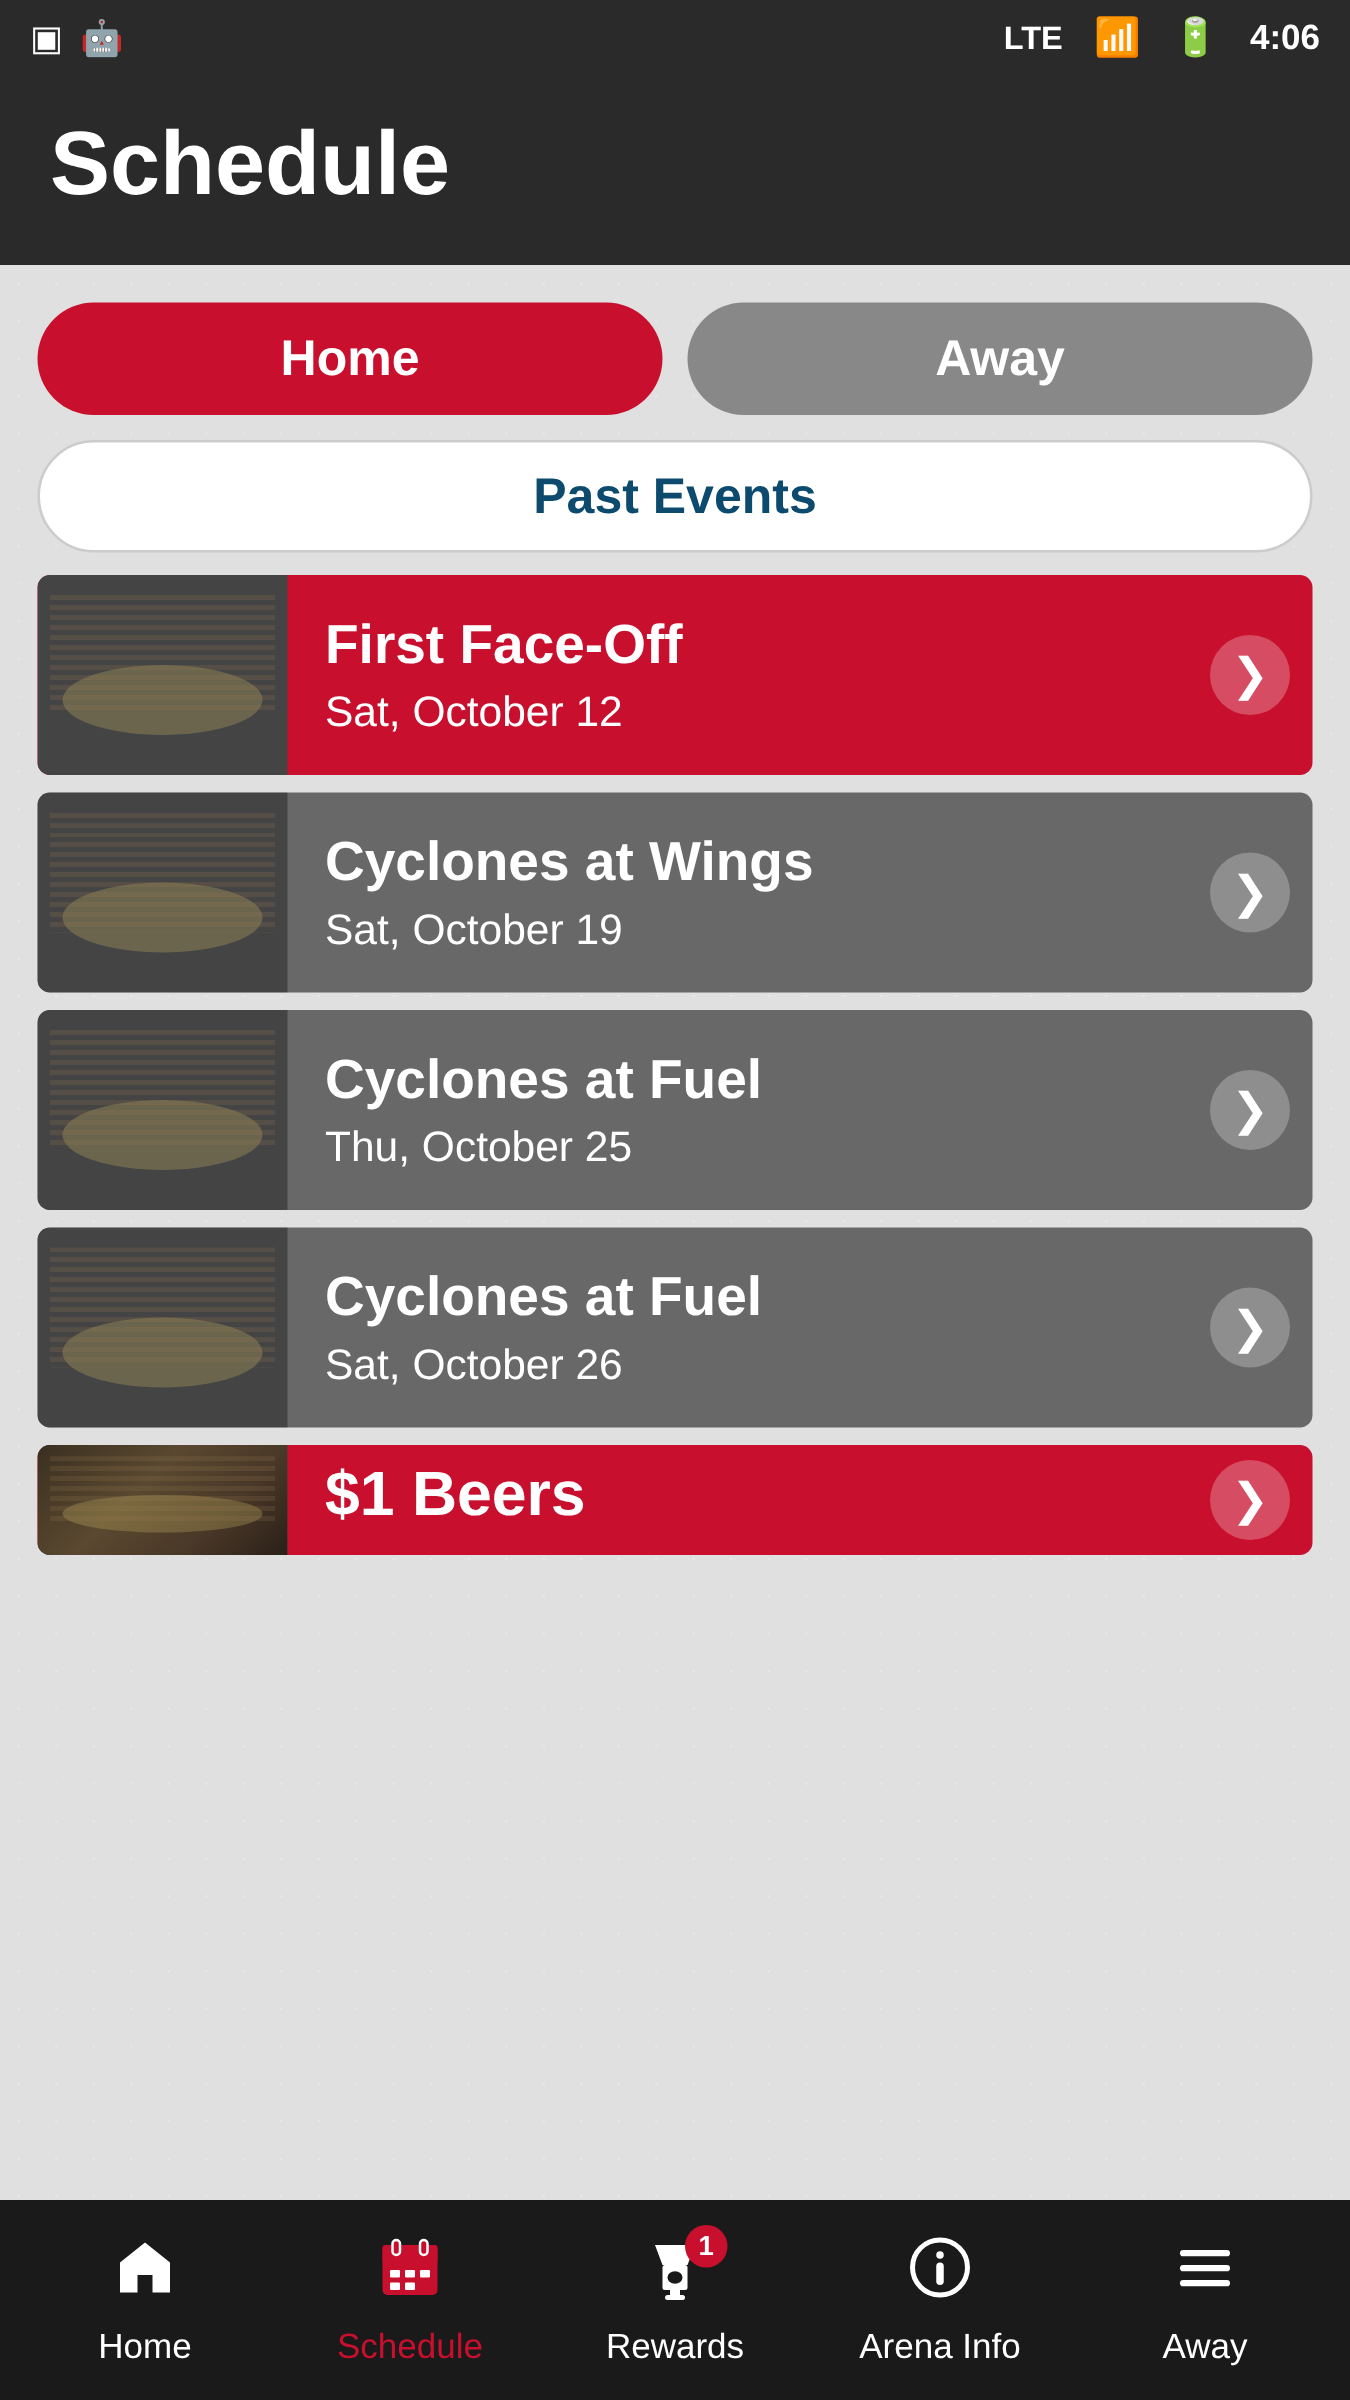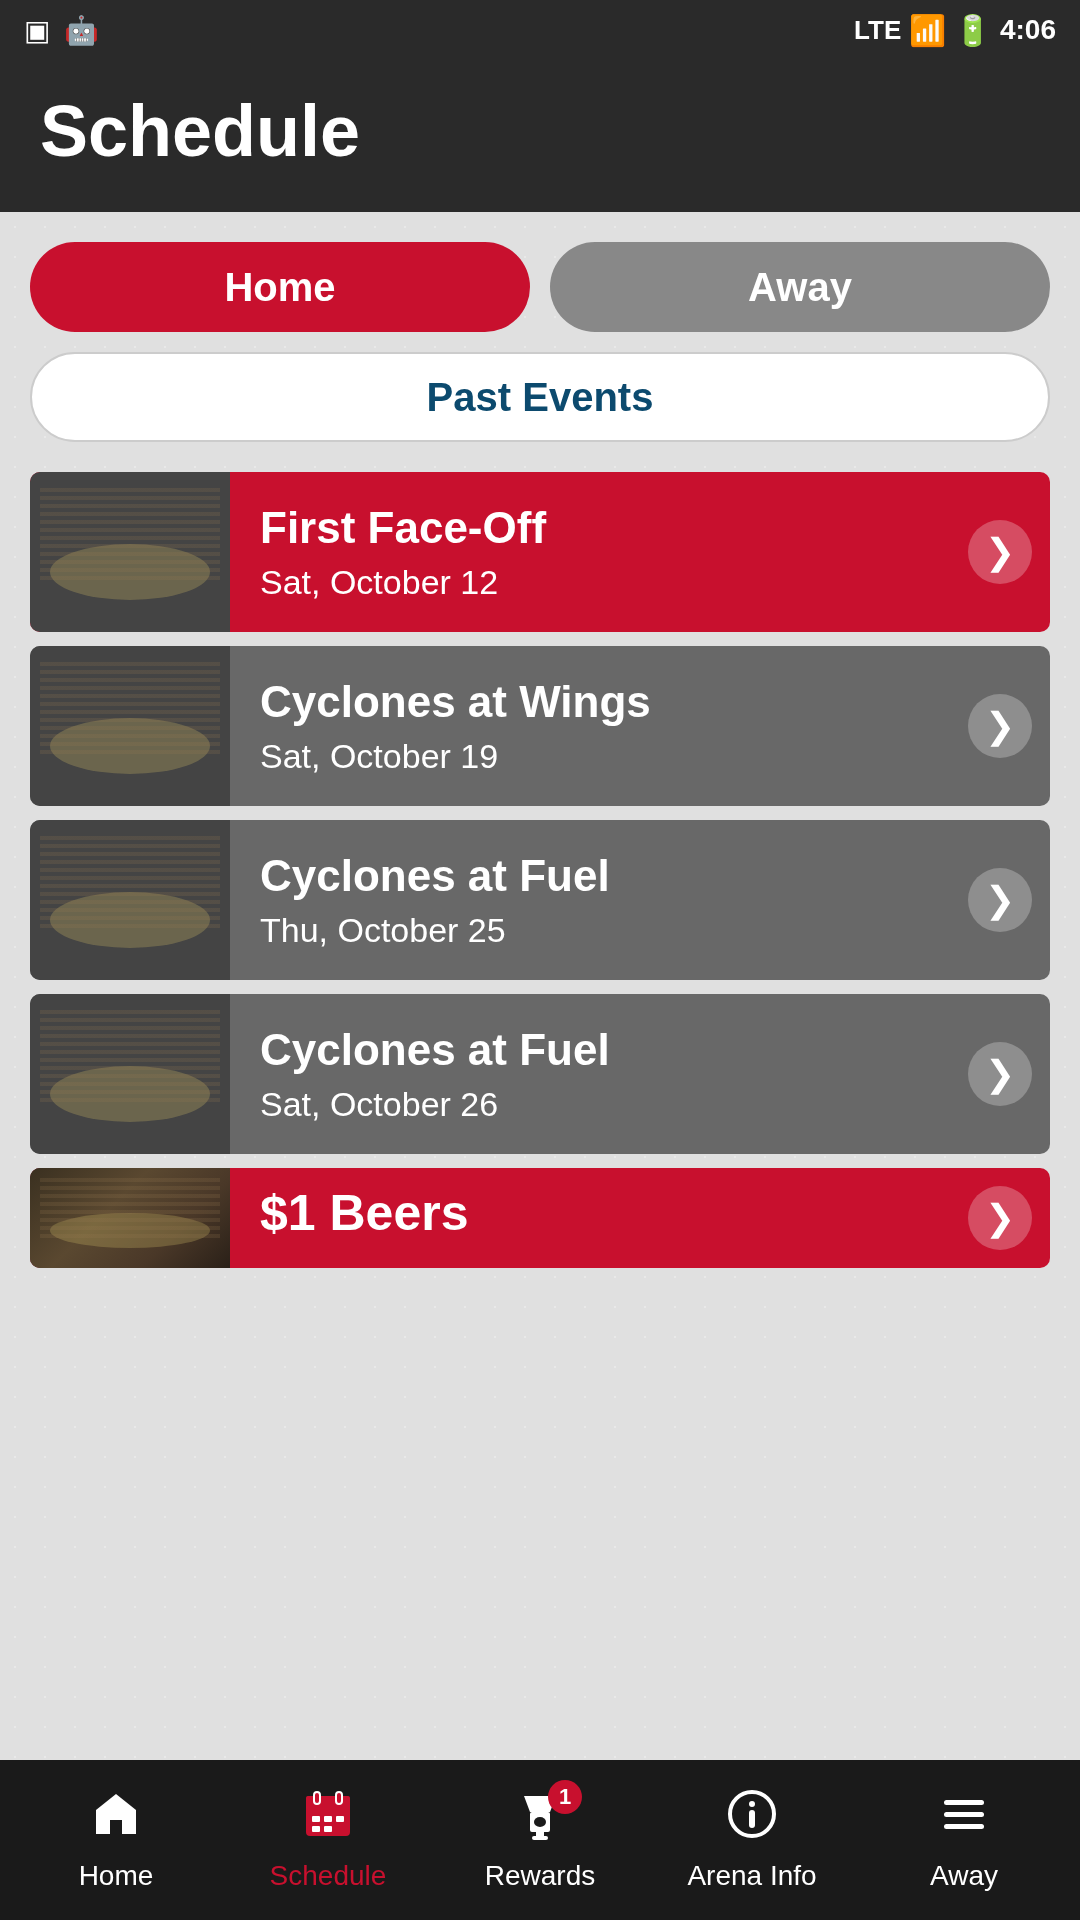--- a/index.html
+++ b/index.html
@@ -23,21 +23,21 @@
       padding: 0 24px;
     }
     .status-bar-left {
       display: flex;
       align-items: center;
       gap: 14px;
     }
     .status-bar-right {
       display: flex;
       align-items: center;
-      gap: 8px;
+      gap: 25px;
       color: white;
       font-size: 28px;
       font-weight: bold;
     }
 
     
     .header {
       background: #2a2a2a;
       padding: 30px 40px 40px 40px;
     }
@@ -88,21 +88,21 @@
       color: white;
     }
     .filter-btn.inactive-white {
       background: white;
       color: #0c4a6e;
       border: 2px solid #ccc;
     }
 
     
     .events-list {
-      margin-top: 30px;
+      margin-top: 18px;
       display: flex;
       flex-direction: column;
       gap: 14px;
       padding: 0 30px;
     }
 
     .event-card {
       display: flex;
       border-radius: 10px;
       overflow: hidden;
@@ -188,21 +188,21 @@
       background: rgba(255,255,255,0.25);
       display: flex;
       align-items: center;
       justify-content: center;
       color: white;
       font-size: 36px;
     }
 
     
     .event-card-partial {
-      height: 100px;
+      height: 88px;
     }
 
     
     .bottom-nav {
       position: fixed;
       bottom: 0;
       width: 1080px;
       height: 160px;
       background: #1a1a1a;
       display: flex;

